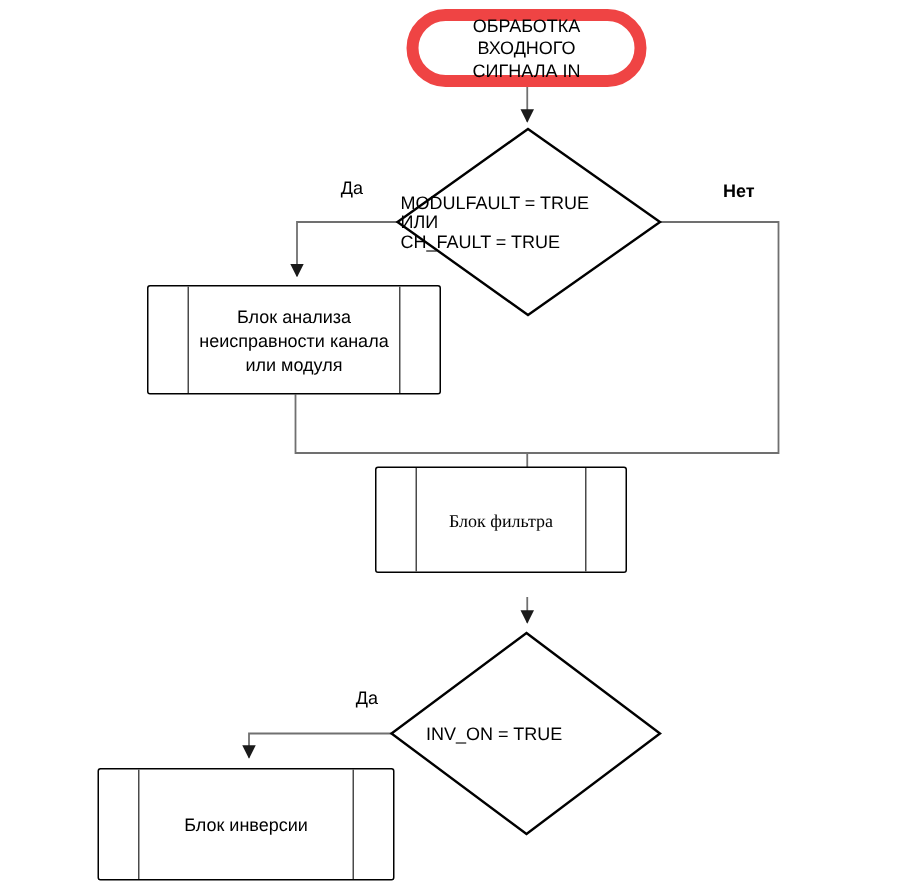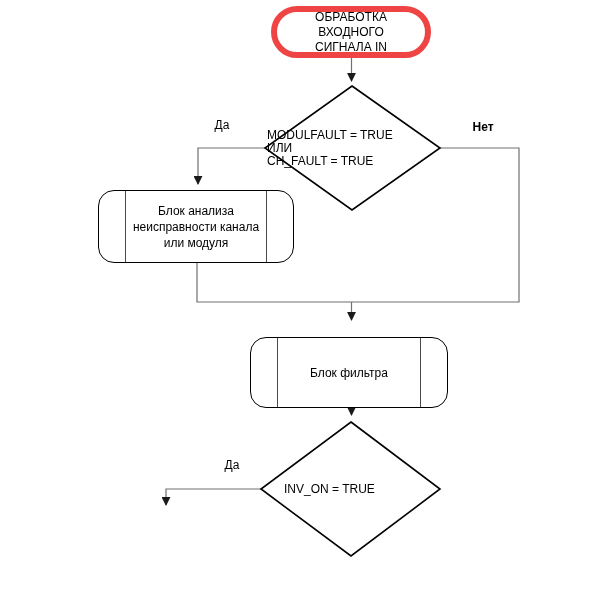--- a/index.html
+++ b/index.html
@@ -20,61 +20,61 @@
     text-align: left;
     line-height: 14px;
     color: #000000;
   }
 
   
   .terminator {
     position: absolute;
     left: 271px; top: 6px;
     width: 160px; height: 52px;
-    border: 6px solid #ef4444;
+    border: 8px solid #ef4444;
     border-radius: 27px;
     box-sizing: border-box;
     display: flex; align-items: center; justify-content: center;
     text-align: center;
     line-height: 15px;
     background: #ffffff;
     padding: 0 14px;
   }
 
   
   .procblock {
     position: absolute;
     border: 1.5px solid #000000;
-    border-radius: 16px;
+    border-radius: 2px;
     box-sizing: border-box;
     background: #ffffff;
     display: flex; align-items: center; justify-content: center;
     text-align: center;
     line-height: 16px;
   }
   .procblock .bar-left, .procblock .bar-right {
     position: absolute; top: 0; bottom: 0; width: 0;
     border-left: 1.4px solid #4a4a4a;
   }
   .procblock .bar-left  { left: 26px; }
   .procblock .bar-right { right: 26px; }
   .procblock .blabel { position: relative; padding: 0 30px; }
 
   .block-analysis  { left: 98px;  top: 190px; width: 196px; height: 73px; }
-  .block-filter    { left: 250px; top: 337px; width: 198px; height: 71px; }
+  .block-filter    { left: 250px; top: 311px; width: 168px; height: 71px; font-family: Liberation Serif, serif; }
   .block-inversion { left: 65px;  top: 512px; width: 198px; height: 75px; }
 
   .decision1-label {
     left: 267px; top: 129px; width: 171px;
     line-height: 13px;
     white-space: pre-line;
   }
   .decision2-label { left: 284px; top: 482px; width: 170px; }
 
-  .edge-label { position: absolute; width: 40px; text-align: center; }
+  .edge-label { position: absolute; width: 40px; text-align: right; }
   .lbl-yes1 { left: 202px; top: 118px; }
   .lbl-no1  { left: 463px; top: 120px; font-weight: bold; }
   .lbl-yes2 { left: 212px; top: 458px; }
 </style>
 </head>
 <body>
 
 <div class="canvas">
 
   <svg class="layer" width="608" height="594" viewBox="0 0 608 594">
@@ -115,14 +115,19 @@
   <div class="procblock block-filter">
     <span class="bar-left"></span>
     <span class="bar-right"></span>
     <span class="blabel">Блок фильтра</span>
   </div>
 
   <div class="label decision2-label">INV_ON = TRUE</div>
 
   <div class="label edge-label lbl-yes2">Да</div>
 
+  <div class="procblock block-inversion">
+    <span class="bar-left"></span>
+    <span class="bar-right"></span>
+    <span class="blabel">Блок инверсии</span>
+  </div>
 
 </div>
 
 </body></html>

